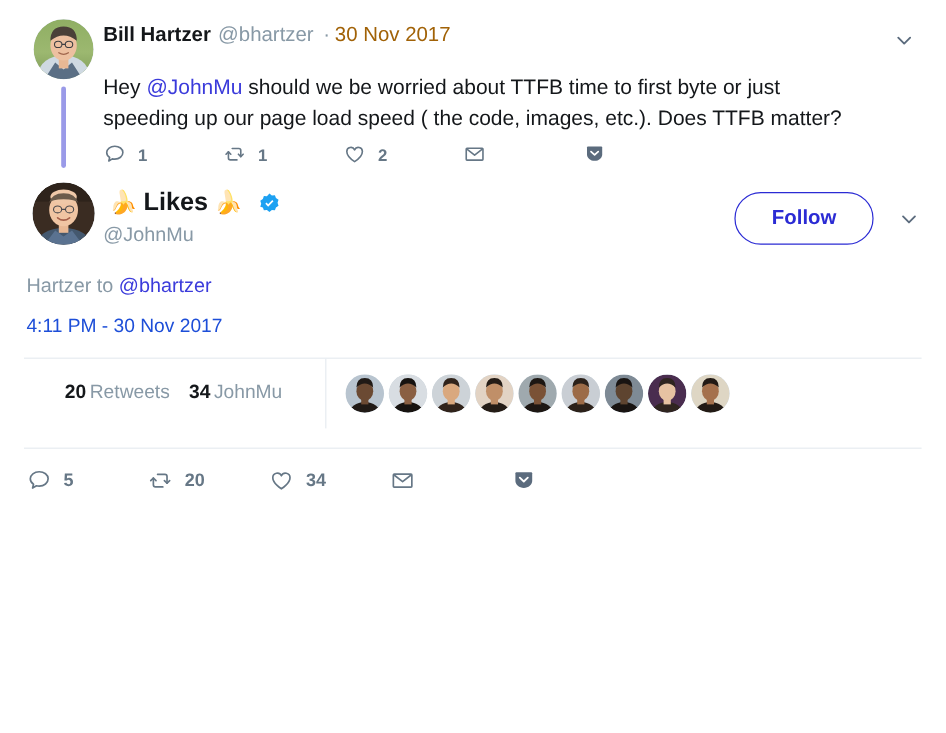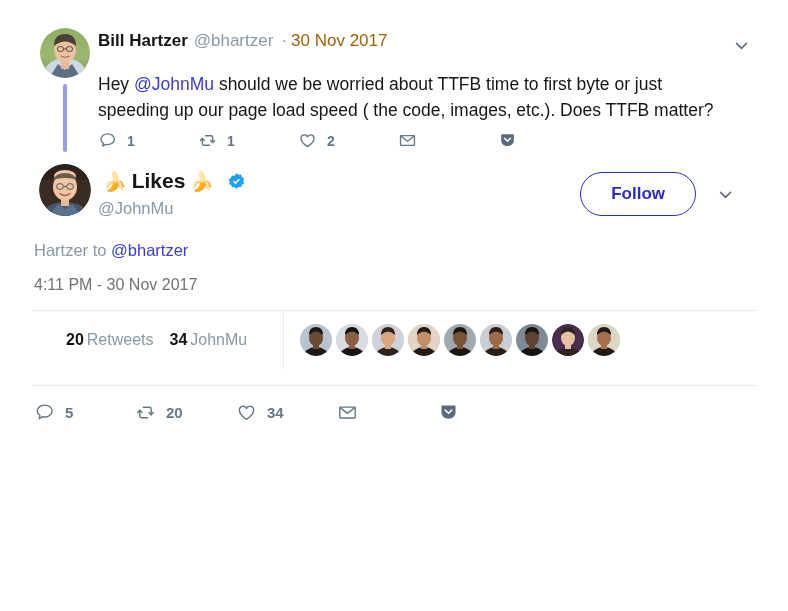--- a/index.html
+++ b/index.html
@@ -10,21 +10,21 @@
     background: #ffffff;
     font-family: "Liberation Sans", sans-serif;
     -webkit-font-smoothing: antialiased;
   }
 
   .tweet-card {
     position: relative;
     width: 788px;
     height: 454px;
     background: #ffffff;
-    padding: 16px;
+    padding: 4px;
     overflow: hidden;
   }
 
   
   .avatar {
     border-radius: 50%;
     overflow: hidden;
     flex: 0 0 auto;
     background: #ccd6dd;
     position: relative;
@@ -141,21 +141,21 @@
   .verified svg { display:block; width:100%; height:100%; }
   .main-handle {
     font-size: 16.5px;
     color: #8899a6;
     line-height: 22px;
     margin-top: 3px;
   }
 
   .follow-wrap {
     position: absolute;
-    right: 32px;
+    right: 12px;
     top: 12px;
     display: flex;
     align-items: center;
   }
   .follow-btn {
     border: 1.6px solid #2b2bd4;
     color: #2b2bd4;
     background: #ffffff;
     border-radius: 100px;
     font-size: 17px;
@@ -178,21 +178,21 @@
     font-size: 31px;
     line-height: 41px;
     color: #14171a;
     margin-top: 10px;
     letter-spacing: -0.2px;
     max-width: 700px;
   }
 
   .main-time {
     font-size: 16px;
-    color: #737373;
+    color: #1d4ed8;
     margin-top: 16px;
     padding-left: 2px;
     cursor: pointer;
   }
 
   .divider {
     height: 1px;
     background: #e6ecf0;
     margin: 16px 0 0 0;
   }

